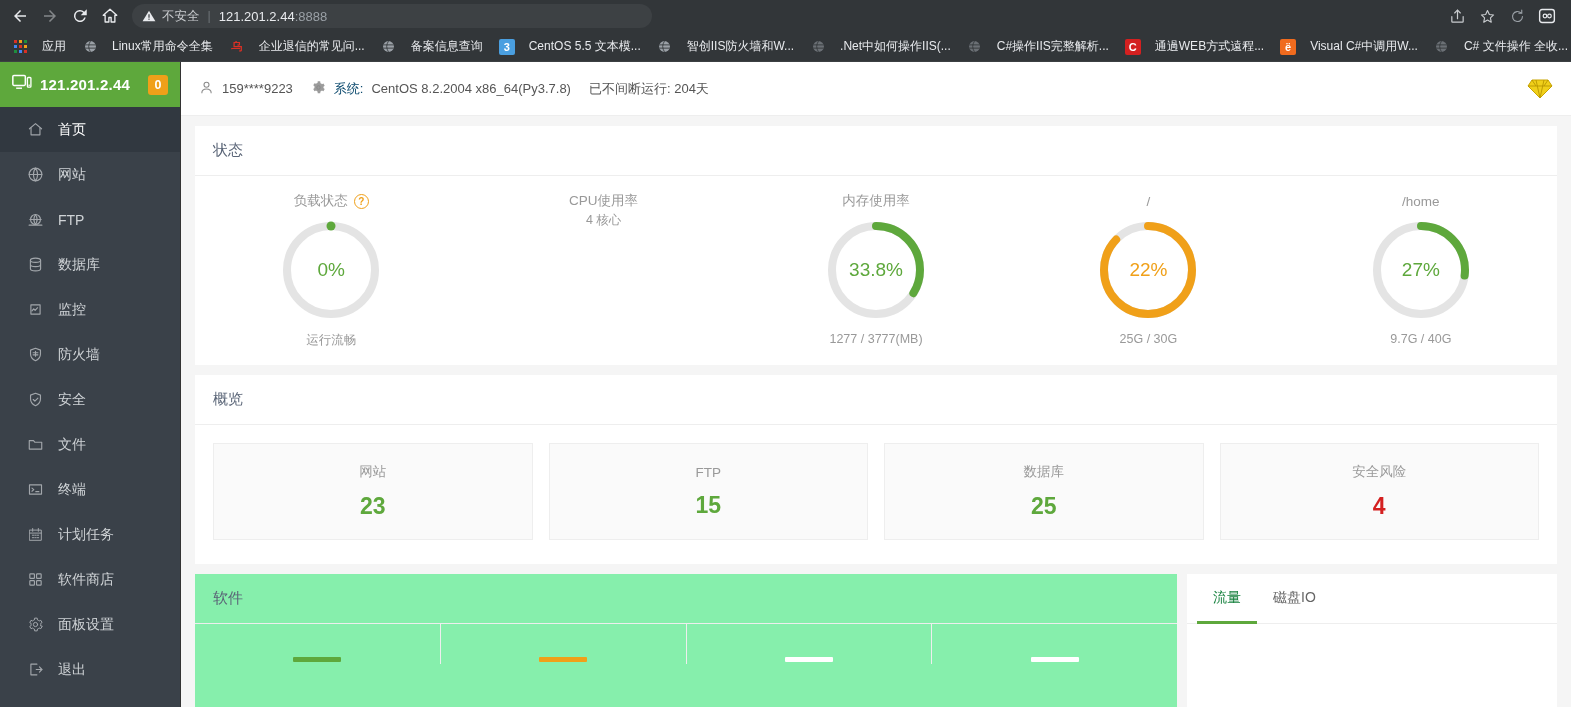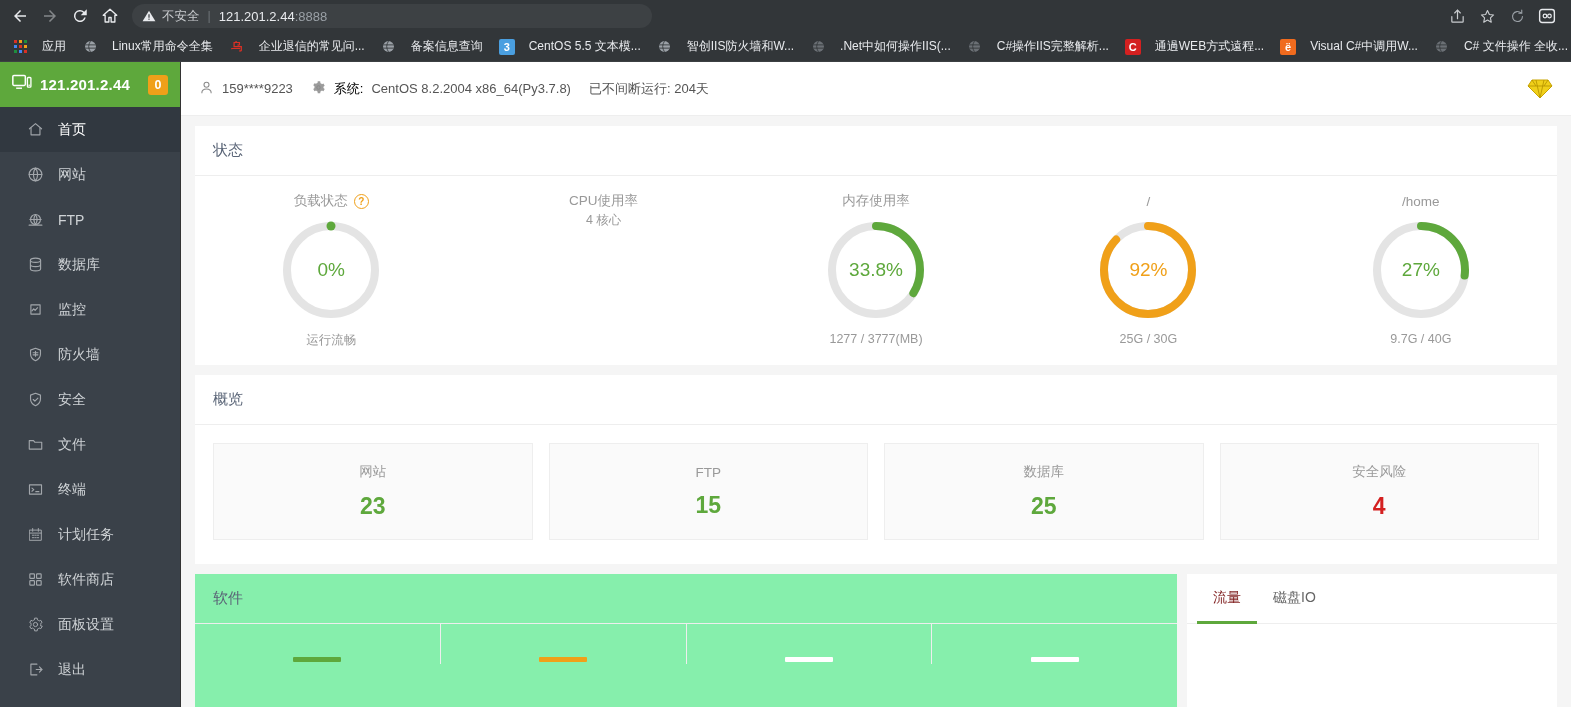--- a/index.html
+++ b/index.html
@@ -86,21 +86,21 @@
 
   
   #main { flex: 1; overflow: hidden; background: #f5f5f5;
           display: flex; flex-direction: column; }
 
   #topbar {
     height: 54px; background: #fff; border-bottom: 1px solid #eee;
     display: flex; align-items: center; padding: 0 18px; gap: 18px;
   }
   .tb-group { display:flex; align-items:center; gap:8px; color:#666; font-size:13px;}
-  .tb-group .lbl { color:#000000; }
+  .tb-group .lbl { color:#0c4a6e; }
   .tb-group .val { color: #555; }
   #topbar .spacer { margin-left: auto; }
 
   .card { background: #fff; margin: 10px 14px 0 14px; }
   .card-head { height: 50px; display: flex; align-items: center;
                padding: 0 18px; border-bottom: 1px solid #eee;
                color: #5a6577; font-size: 15px; }
 
   
   #gauges { display: flex; padding: 14px 0 16px 0; }
@@ -130,21 +130,21 @@
 
   
   #bottom-row { display: flex; gap: 10px; margin: 10px 14px 0 14px; flex: 1; }
   #soft-card { flex: 1 1 auto; background: #86efac; min-width: 0; }
   #chart-card { flex: 0 0 370px; background: #fff; }
   .tabs { height: 50px; display: flex; align-items: stretch;
           padding: 0 10px; border-bottom: 1px solid #eee; }
   .tab { padding: 0 16px; display: flex; align-items: center;
          font-size: 14px; color: #666; cursor: pointer;
          border-bottom: 3px solid transparent; margin-bottom: -1px; }
-  .tab.active { color: #7f1d1d; border-bottom-color: #5ea83c; }
+  .tab.active { color: #15803d; border-bottom-color: #5ea83c; }
   #soft-body { display: flex; }
   .soft-cell { flex: 1; border-right: 1px solid #eee; height: 40px;
                display:flex; align-items:flex-end; justify-content:center;
                padding-bottom: 2px; }
   .soft-cell:last-child { border-right: none; }
   .soft-bar { width: 48px; height: 5px; border-radius: 1px; }
   #chart-body { height: 40px; position: relative; }
 </style>
 </head>
 <body>
@@ -528,21 +528,21 @@
           </div>
           <div class="gauge-cell">
             <div class="gauge-title">
               <span>/</span>
             </div>
             <div class="ring-wrap">
               <svg width="104" height="104" viewBox="0 0 104 104">
                 <circle cx="52" cy="52" r="44" fill="none" stroke="#e4e4e4" stroke-width="8"></circle>
                 <circle cx="52" cy="52" r="44" fill="none" stroke="#f0a019" stroke-width="8" stroke-linecap="round" stroke-dasharray="240.52033355883452 276.46015351590177" transform="rotate(-90 52 52)"></circle>
               </svg>
-              <div class="ring-val" style="color: rgb(240, 160, 25);">92%</div>
+              <div class="ring-val" style="color: rgb(240, 160, 25);">22%</div>
             </div>
             <div class="gauge-sub">25G / 30G</div>
           </div>
           <div class="gauge-cell">
             <div class="gauge-title">
               <span>/home</span>
             </div>
             <div class="ring-wrap">
               <svg width="104" height="104" viewBox="0 0 104 104">
                 <circle cx="52" cy="52" r="44" fill="none" stroke="#e4e4e4" stroke-width="8"></circle>

